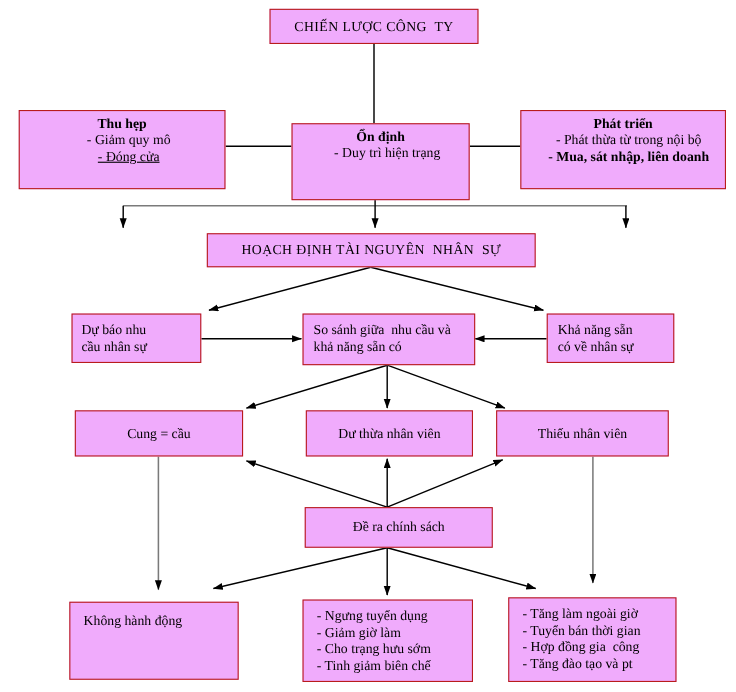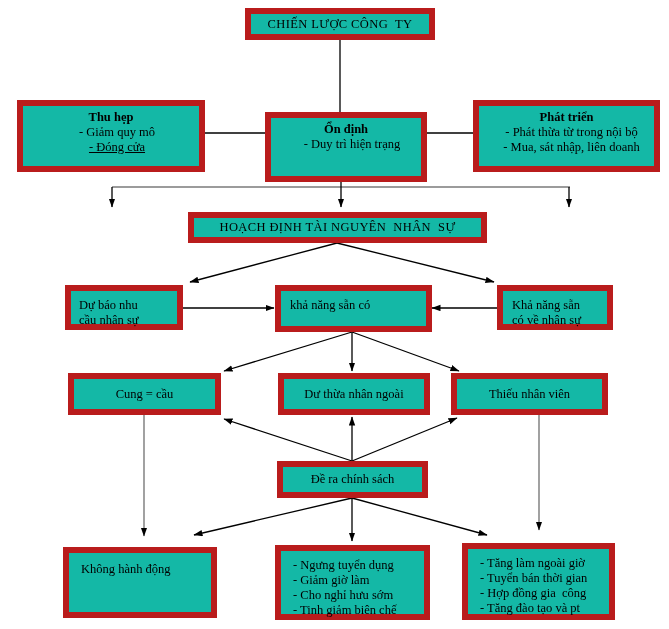--- a/index.html
+++ b/index.html
@@ -12,22 +12,22 @@
     width: 669px;
     height: 629px;
     background: #ffffff;
     font-family: "Liberation Serif", serif;
     color: #000000;
     overflow: hidden;
   }
   .box {
     position: absolute;
     box-sizing: border-box;
-    border: 6px solid #b91c1c;
-    background: #14b8a6;
+    border: 1px solid #b91c1c;
+    background: #f0abfc;
     z-index: 2;
   }
   .txt {
     font-size: 12.5px;
     line-height: 15px;
     white-space: pre-wrap;
   }
   .center-title {
     text-align: center;
     letter-spacing: 0.4px;
@@ -109,65 +109,66 @@
   </div>
 
   <div class="box" style="left:265px; top:112px; width:162px; height:70px; padding:4px 0 0 0;">
     <div class="txt hdr">Ổn định</div>
     <div class="txt item" style="padding-left:12px;">- Duy trì hiện trạng</div>
   </div>
 
   <div class="box" style="left:473px; top:100px; width:187px; height:72px; padding:4px 0 0 0;">
     <div class="txt hdr">Phát triển</div>
     <div class="txt item" style="padding-left:10px;">- Phát thừa từ trong nội bộ</div>
-    <div class="txt item" style="padding-left:10px;">- Mua, sát nhập, liên doanh</div>
+    <div class="txt item" style="padding-left:10px;font-weight:bold;">- Mua, sát nhập, liên doanh</div>
   </div>
 
   <div class="box" style="left:188px; top:212px; width:299px; height:31px; display:flex; align-items:center; justify-content:center;">
     <div class="txt center-title">HOẠCH ĐỊNH TÀI NGUYÊN  NHÂN  SỰ</div>
   </div>
 
   <div class="box" style="left:65px; top:285px; width:118px; height:45px; padding:7px 0 0 8px;">
     <div class="txt">Dự báo nhu</div>
     <div class="txt">cầu nhân sự</div>
   </div>
 
   <div class="box" style="left:275px; top:285px; width:157px; height:47px; padding:7px 0 0 9px;">
+    <div class="txt">So sánh giữa  nhu cầu và</div>
     <div class="txt">khả năng sẵn có</div>
   </div>
 
   <div class="box" style="left:497px; top:285px; width:116px; height:45px; padding:7px 0 0 9px;">
     <div class="txt">Khả năng sẵn</div>
     <div class="txt">có về nhân sự</div>
   </div>
 
   <div class="box" style="left:68px; top:373px; width:153px; height:42px; display:flex; align-items:center; justify-content:center;">
     <div class="txt">Cung = cầu</div>
   </div>
 
   <div class="box" style="left:278px; top:373px; width:152px; height:42px; display:flex; align-items:center; justify-content:center;">
-    <div class="txt">Dư thừa nhân ngoài</div>
+    <div class="txt">Dư thừa nhân viên</div>
   </div>
 
   <div class="box" style="left:451px; top:373px; width:157px; height:42px; display:flex; align-items:center; justify-content:center;">
     <div class="txt">Thiếu nhân viên</div>
   </div>
 
-  <div class="box" style="left:277px; top:461px; width:151px; height:37px; display:flex; align-items:center; justify-content:center;">
+  <div class="box" style="left:277px; top:461px; width:171px; height:37px; display:flex; align-items:center; justify-content:center;">
     <div class="txt">Đề ra chính sách</div>
   </div>
 
   <div class="box" style="left:63px; top:547px; width:154px; height:71px; padding:9px 0 0 12px;">
     <div class="txt">Không hành động</div>
   </div>
 
   <div class="box" style="left:275px; top:545px; width:155px; height:75px; padding:7px 0 0 12px;">
     <div class="txt">- Ngưng tuyển dụng</div>
     <div class="txt">- Giảm giờ làm</div>
-    <div class="txt">- Cho nghỉ hưu sớm</div>
+    <div class="txt">- Cho trạng hưu sớm</div>
     <div class="txt">- Tinh giảm biên chế</div>
   </div>
 
   <div class="box" style="left:462px; top:543px; width:153px; height:77px; padding:7px 0 0 12px;">
     <div class="txt">- Tăng làm ngoài giờ</div>
     <div class="txt">- Tuyển bán thời gian</div>
     <div class="txt">- Hợp đồng gia  công</div>
     <div class="txt">- Tăng đào tạo và pt</div>
   </div>
 

